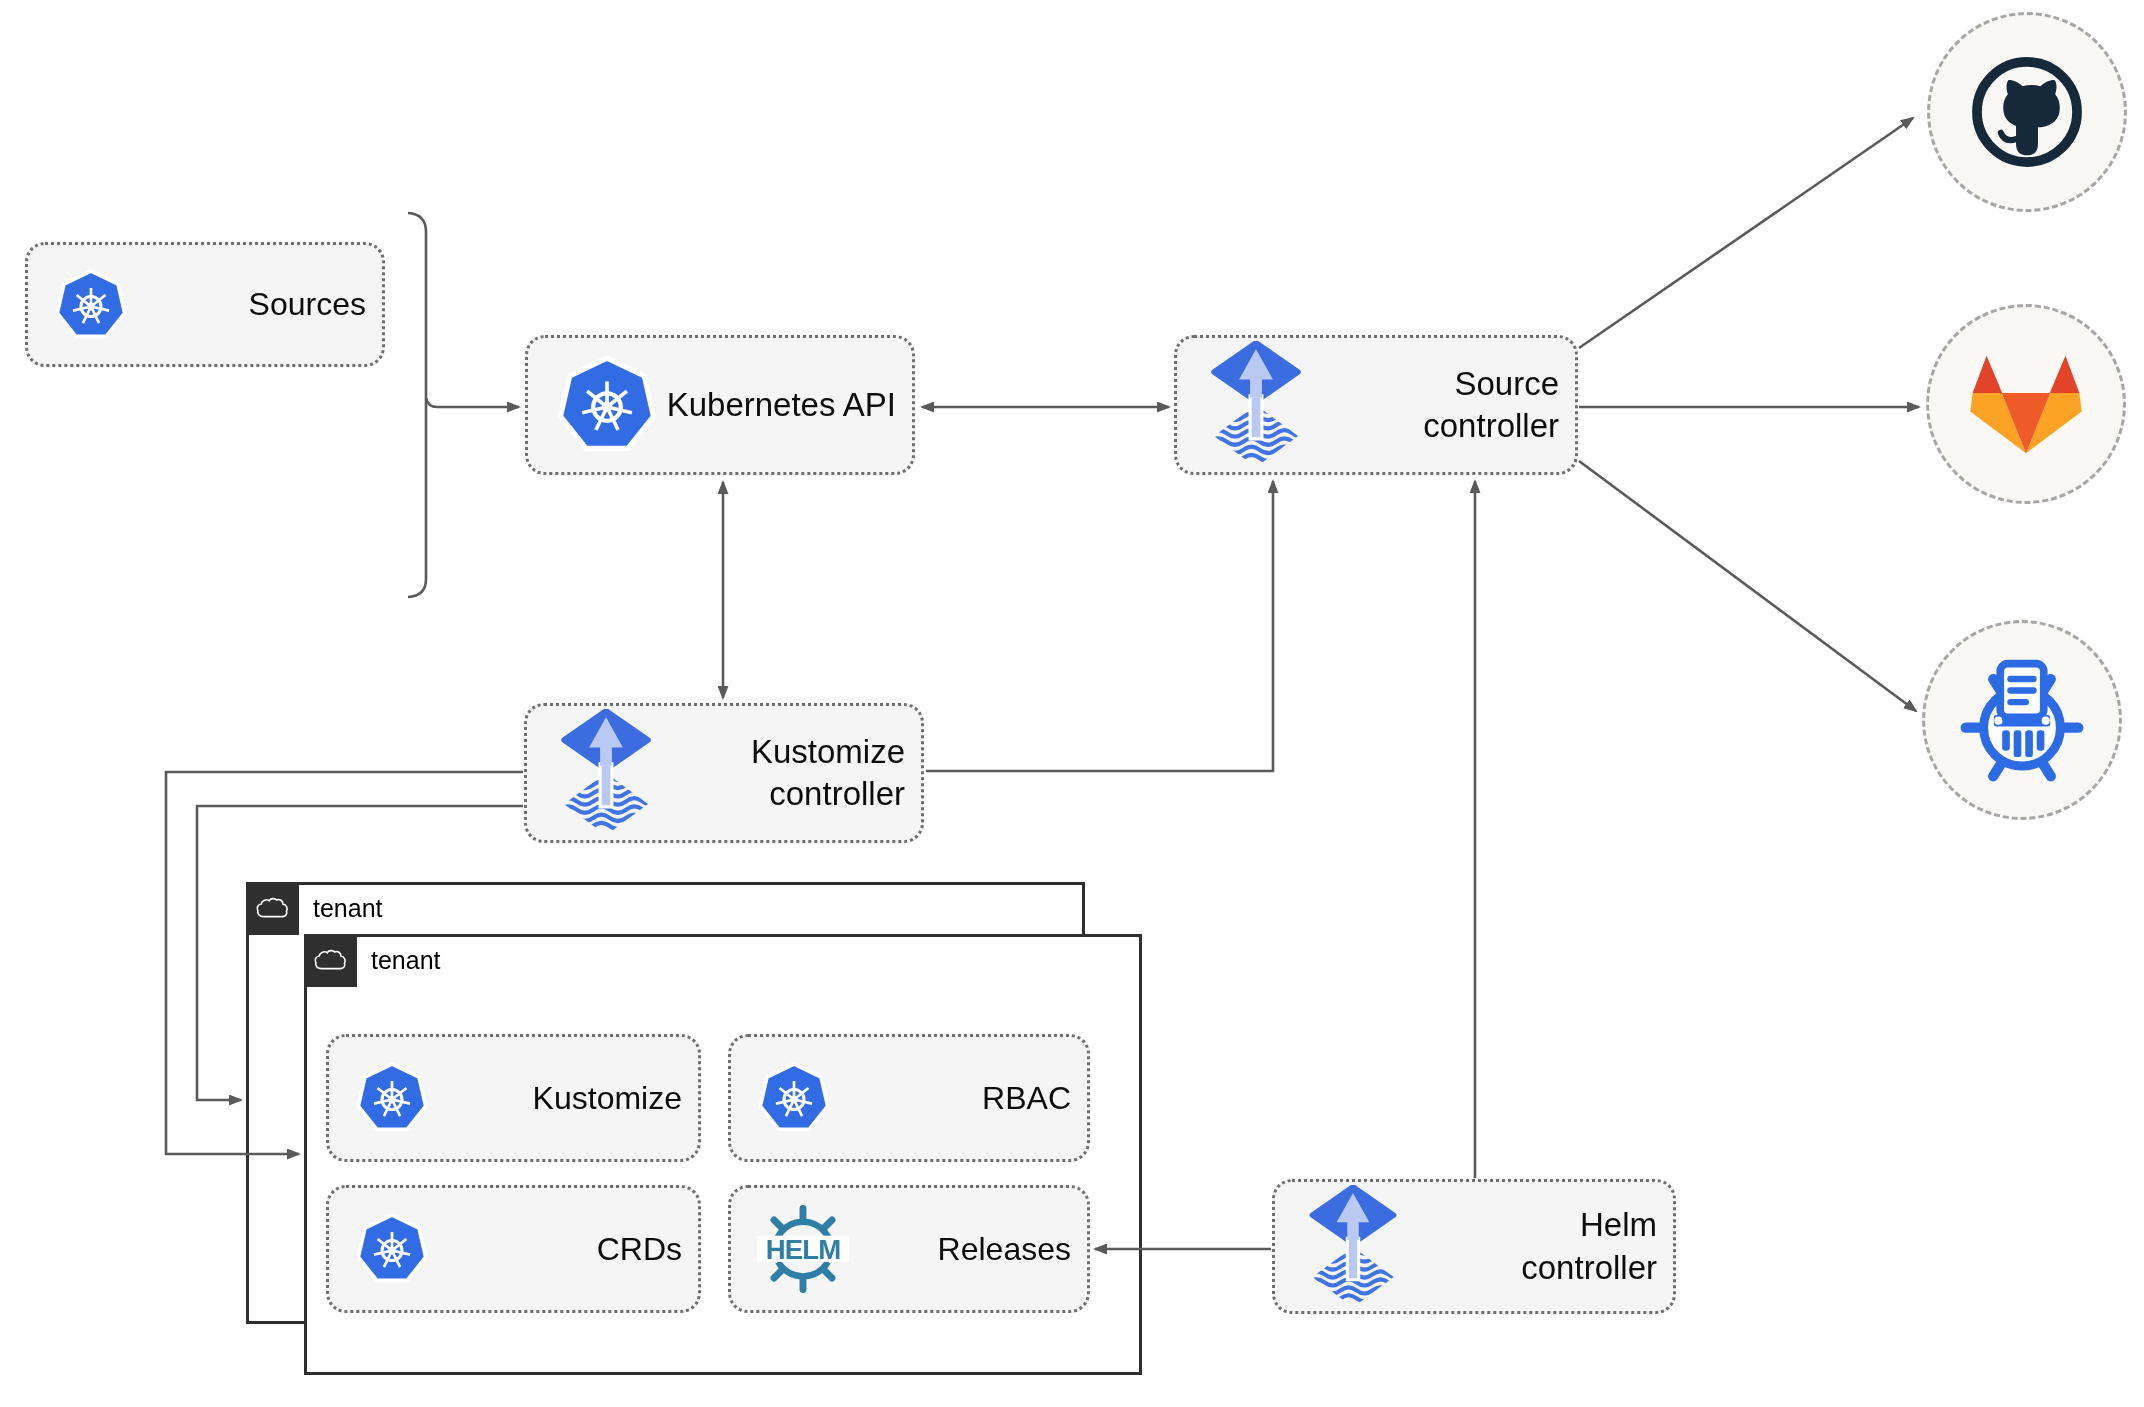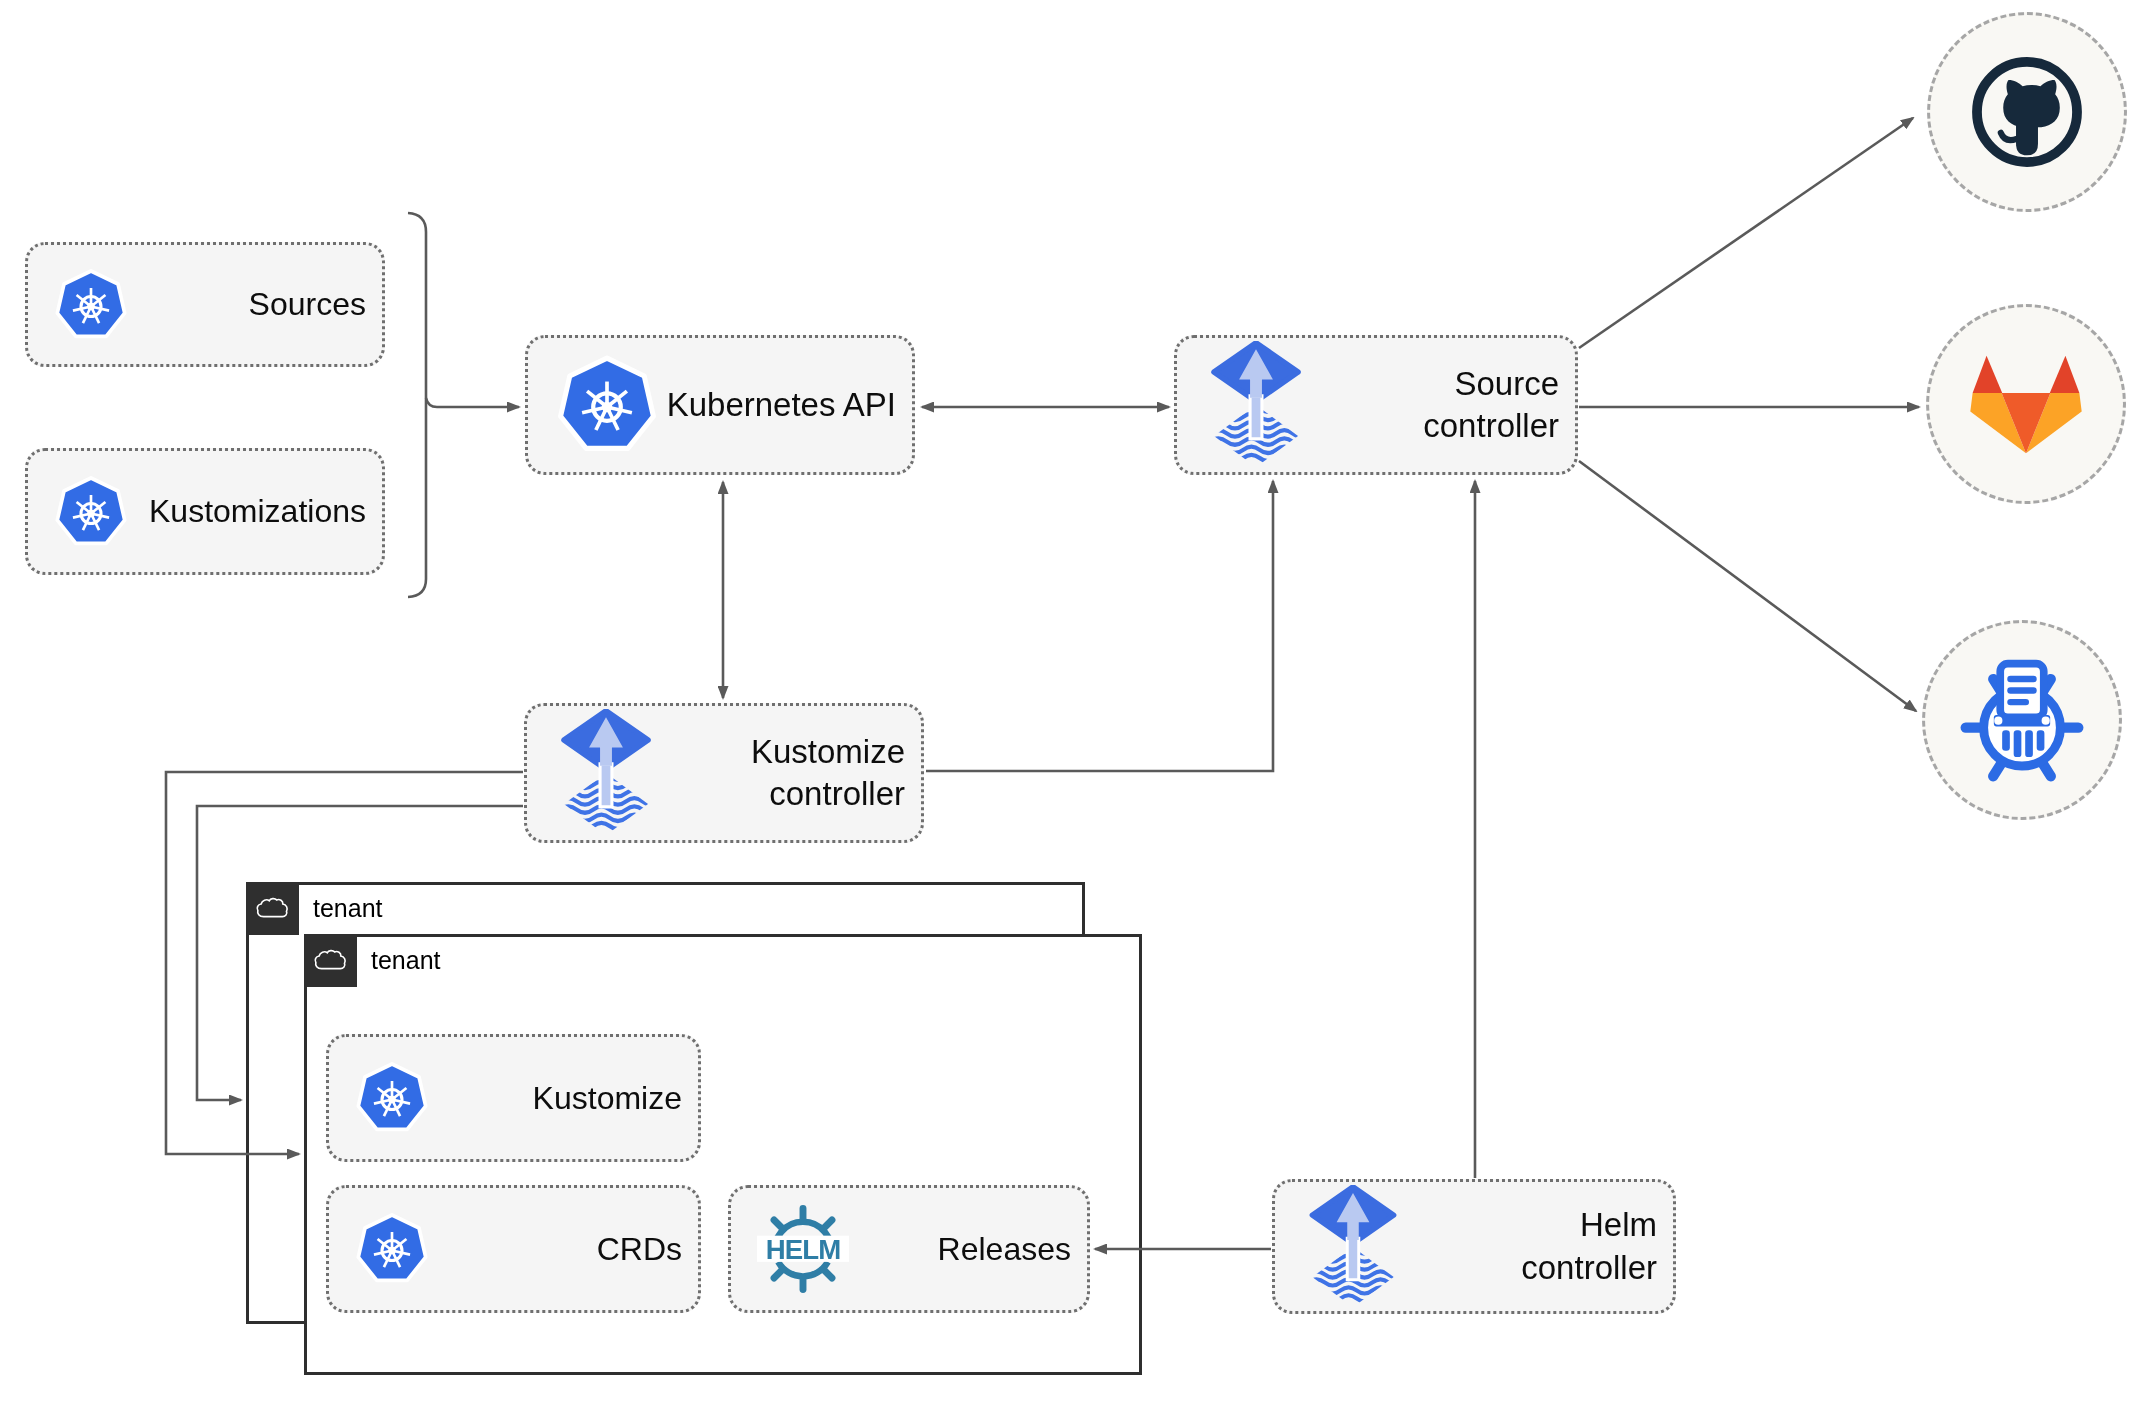--- a/index.html
+++ b/index.html
@@ -155,20 +155,28 @@
 
   <div class="box" style="left:326px;top:1034px;width:375px;height:128px;">
     <span class="node-icon" style="margin-left:26px;">
       <svg width="74" height="74">
           <use href="#ic-k8s"></use>
         </svg>
       </span>
     <span class="node-label small-label">Kustomize</span>
   </div>
 
+  <div class="box" style="left:728px;top:1034px;width:362px;height:128px;">
+    <span class="node-icon" style="margin-left:26px;">
+      <svg width="74" height="74">
+          <use href="#ic-k8s"></use>
+        </svg>
+      </span>
+    <span class="node-label small-label">RBAC</span>
+  </div>
 
   <div class="box" style="left:326px;top:1185px;width:375px;height:128px;">
     <span class="node-icon" style="margin-left:26px;">
       <svg width="74" height="74">
           <use href="#ic-k8s"></use>
         </svg>
       </span>
     <span class="node-label small-label">CRDs</span>
   </div>
 
@@ -183,28 +191,20 @@
 
   <div class="box" style="left:25px;top:242px;width:360px;height:125px;">
     <span class="node-icon" style="margin-left:26px;">
       <svg width="74" height="74">
           <use href="#ic-k8s"></use>
         </svg>
       </span>
     <span class="node-label small-label">Sources</span>
   </div>
 
-  <div class="box" style="left:25px;top:448px;width:360px;height:127px;">
-    <span class="node-icon" style="margin-left:26px;">
-      <svg width="74" height="74">
-          <use href="#ic-k8s"></use>
-        </svg>
-      </span>
-    <span class="node-label small-label">Kustomizations</span>
-  </div>
 
   <div class="box" style="left:525px;top:335px;width:390px;height:140px;">
     <span class="node-icon" style="margin-left:28px;">
       <svg width="102" height="102">
           <use href="#ic-k8s"></use>
         </svg>
       </span>
     <span class="node-label">Kubernetes API</span>
   </div>
 

